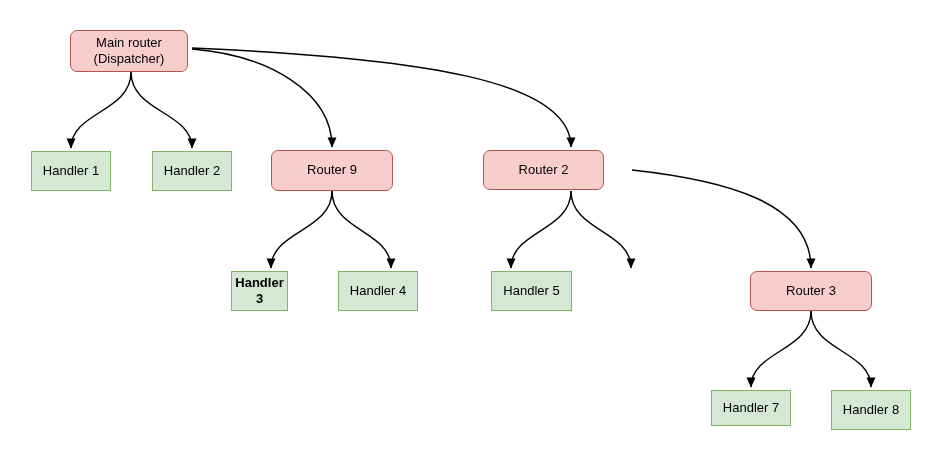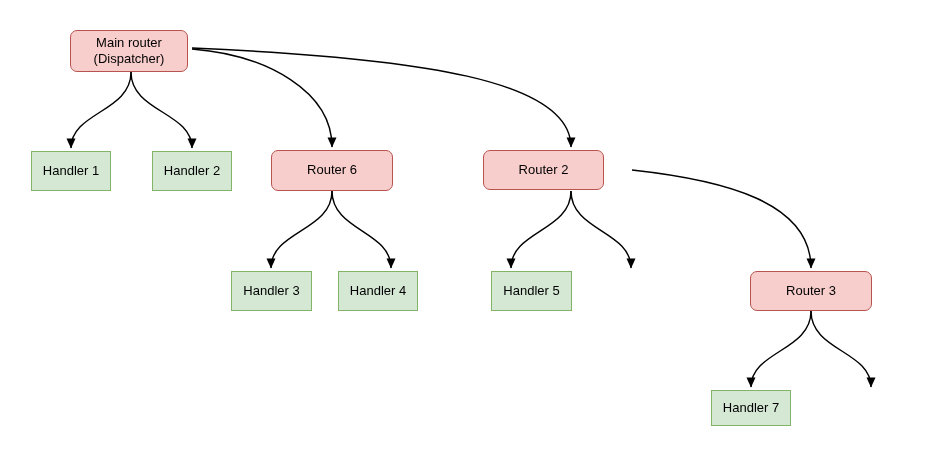--- a/index.html
+++ b/index.html
@@ -80,42 +80,45 @@
 
   <div class="node handler" style="left:31px; top:151px; width:80px; height:40px;">
     <span>Handler 1</span>
   </div>
 
   <div class="node handler" style="left:152px; top:151px; width:80px; height:40px;">
     <span>Handler 2</span>
   </div>
 
   <div class="node router" style="left:271px; top:150px; width:122px; height:41px;">
-    <span>Router 6</span>
+    <span>Router 9</span>
   </div>
 
   <div class="node router" style="left:483px; top:150px; width:121px; height:40px;">
     <span>Router 2</span>
   </div>
 
-  <div class="node handler" style="left:231px; top:271px; width:81px; height:40px;">
+  <div class="node handler" style="left:231px; top:271px; width:57px; height:40px;font-weight:bold;">
     <span>Handler 3</span>
   </div>
 
   <div class="node handler" style="left:338px; top:271px; width:80px; height:40px;">
     <span>Handler 4</span>
   </div>
 
   <div class="node handler" style="left:491px; top:271px; width:81px; height:40px;text-align:center;">
     <span>Handler 5</span>
   </div>
 
 
   <div class="node router" style="left:750px; top:271px; width:122px; height:40px;align-items:center;">
     <span>Router 3</span>
   </div>
 
   <div class="node handler" style="left:711px; top:390px; width:80px; height:36px;">
     <span>Handler 7</span>
   </div>
 
+  <div class="node handler" style="left:831px; top:390px; width:80px; height:40px;">
+    <span>Handler 8</span>
+  </div>
 
 </div>
 
 </body></html>

